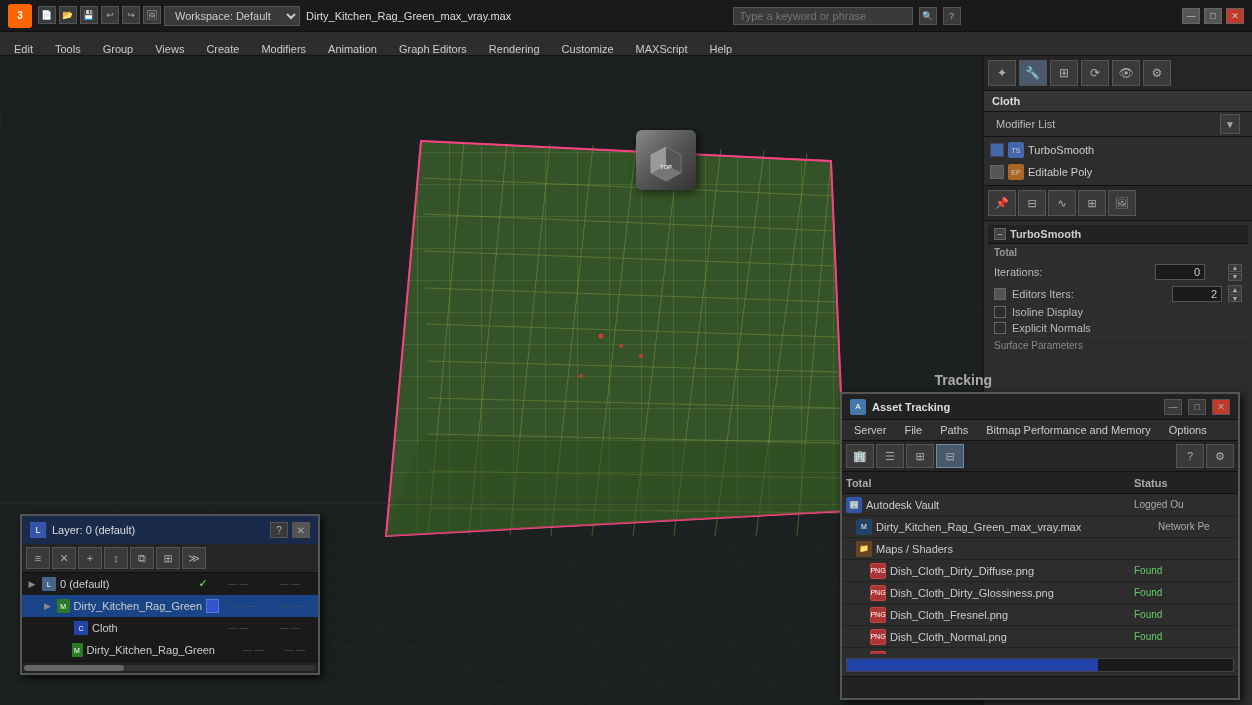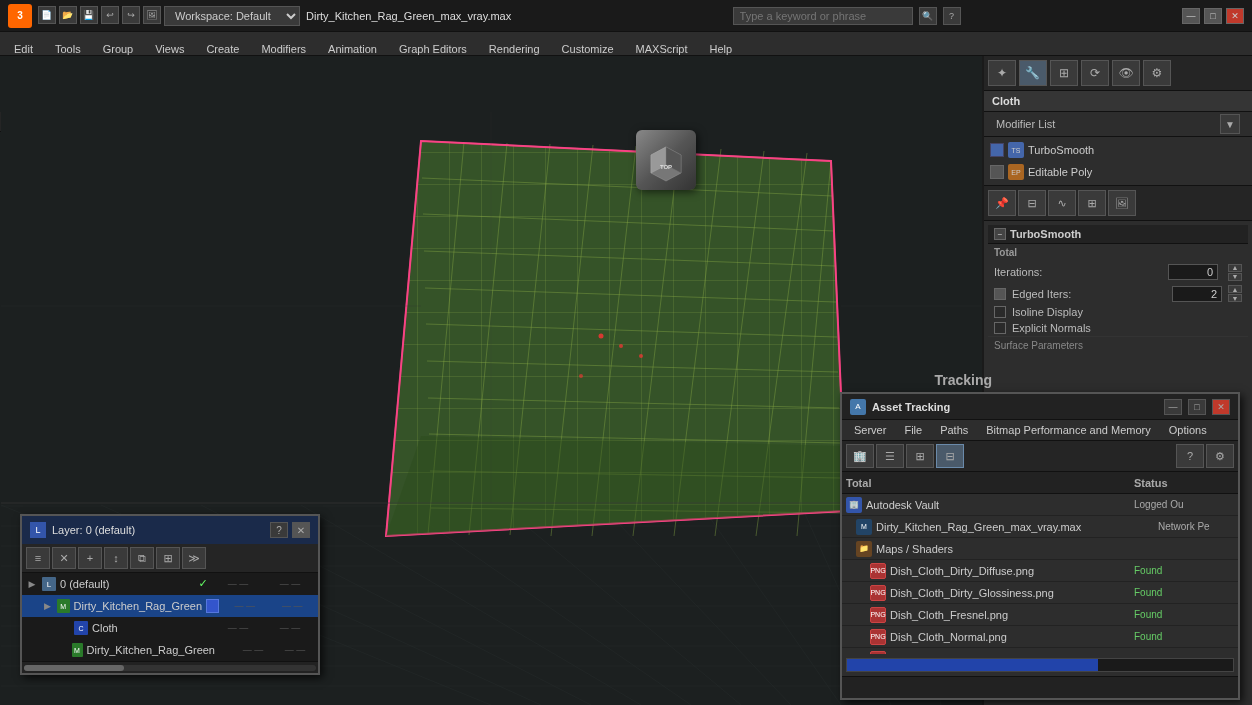--- a/index.html
+++ b/index.html
@@ -269,21 +269,21 @@
     .ts-section-label {
       font-size: 10px;
       color: #999;
       padding: 3px 6px;
       font-weight: bold;
     }
     .ts-row {
       display: flex;
       align-items: center;
       padding: 2px 6px;
-      gap: 10px;
+      gap: 23px;
       min-height: 22px;
     }
     .ts-label {
       flex: 1;
       color: #bbb;
       font-size: 11px;
     }
     .ts-input {
       width: 50px;
       background: #1a1a1a;
@@ -819,21 +819,21 @@
       <span class="ts-label">Iterations:</span>
       <input class="ts-input" value="0" style="">
       <div class="ts-spinners">
         <div class="ts-spinner-btn">▲</div>
         <div class="ts-spinner-btn">▼</div>
       </div>
     </div>
 
     <div class="ts-checkbox-row">
       <div class="ts-checkbox checked" style="background:#555;"></div>
-      <span class="ts-label">Edged Iters:</span>
+      <span class="ts-label">Editors Iters:</span>
       <input class="ts-input" value="2" style="">
       <div class="ts-spinners">
         <div class="ts-spinner-btn">▲</div>
         <div class="ts-spinner-btn">▼</div>
       </div>
     </div>
 
     <div class="ts-checkbox-row">
       <div class="ts-checkbox"></div>
       <span class="ts-label">Isoline Display</span>

